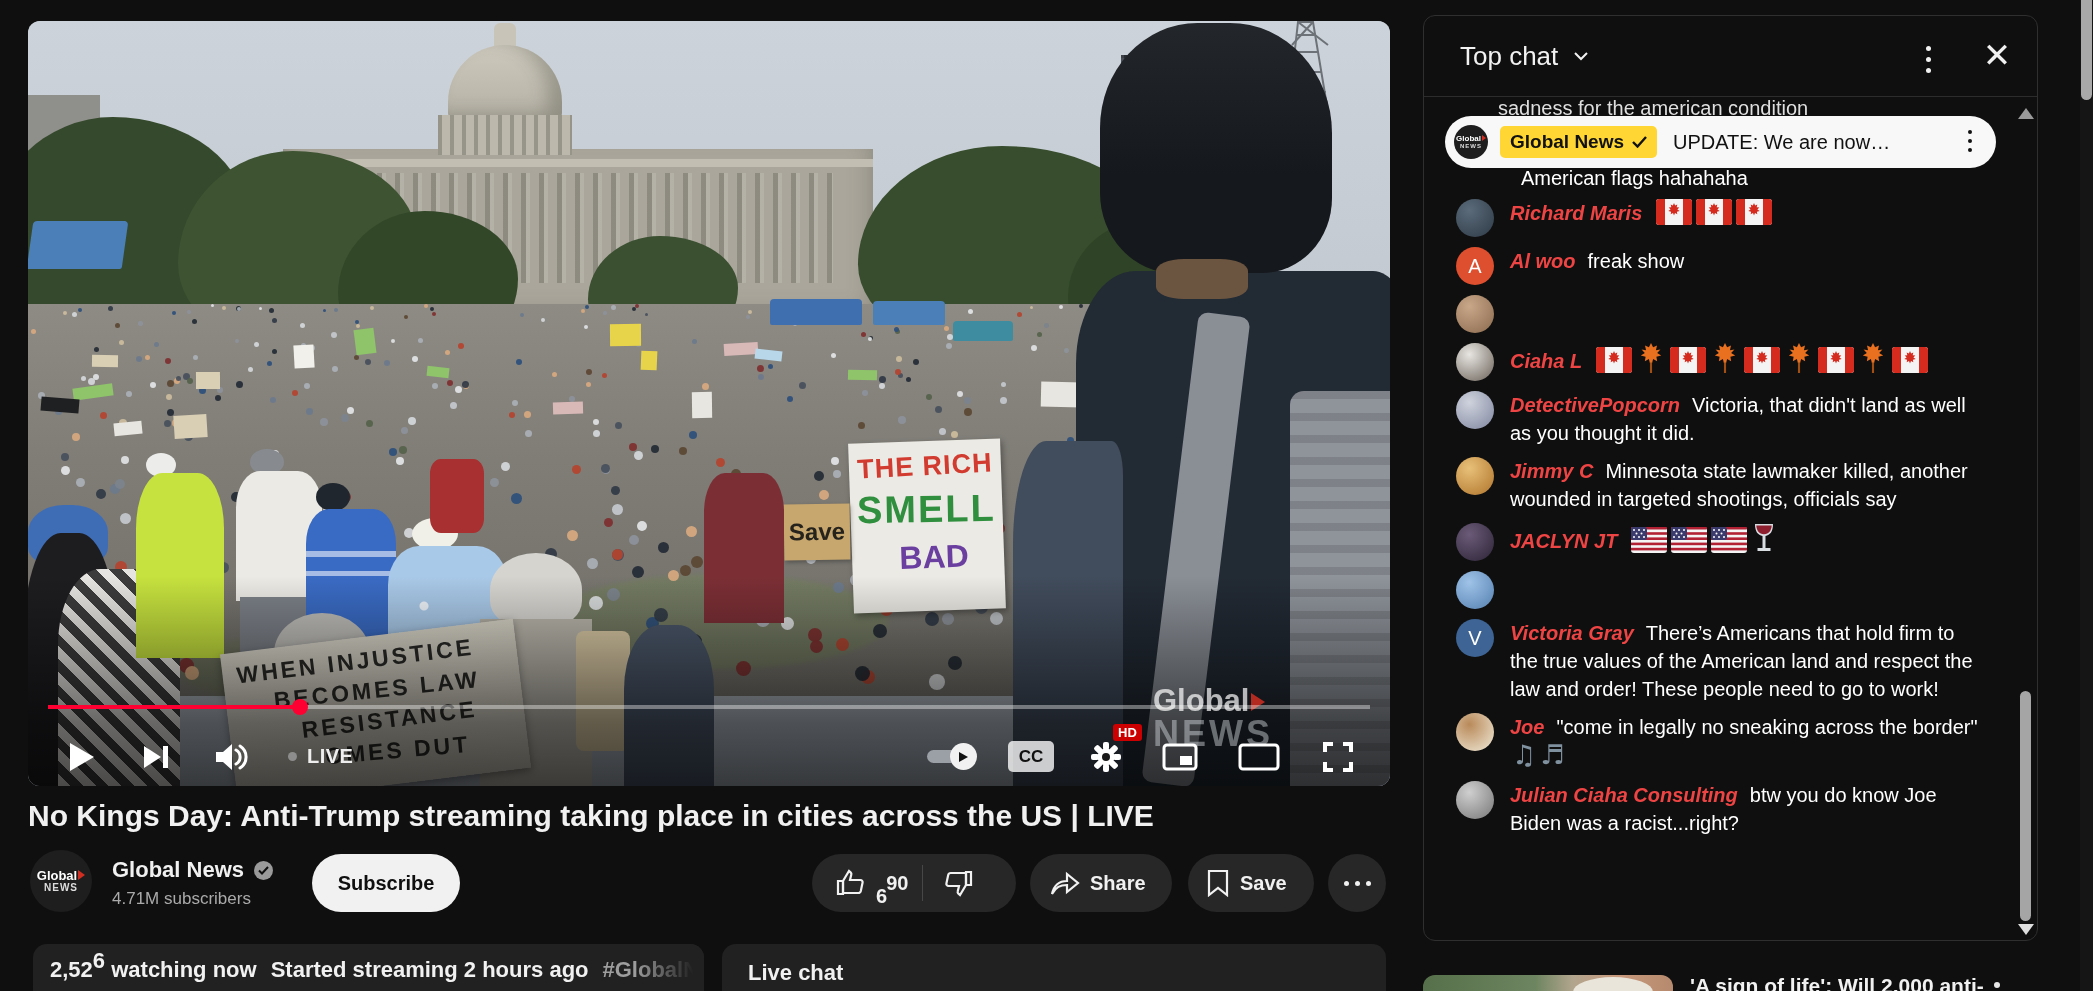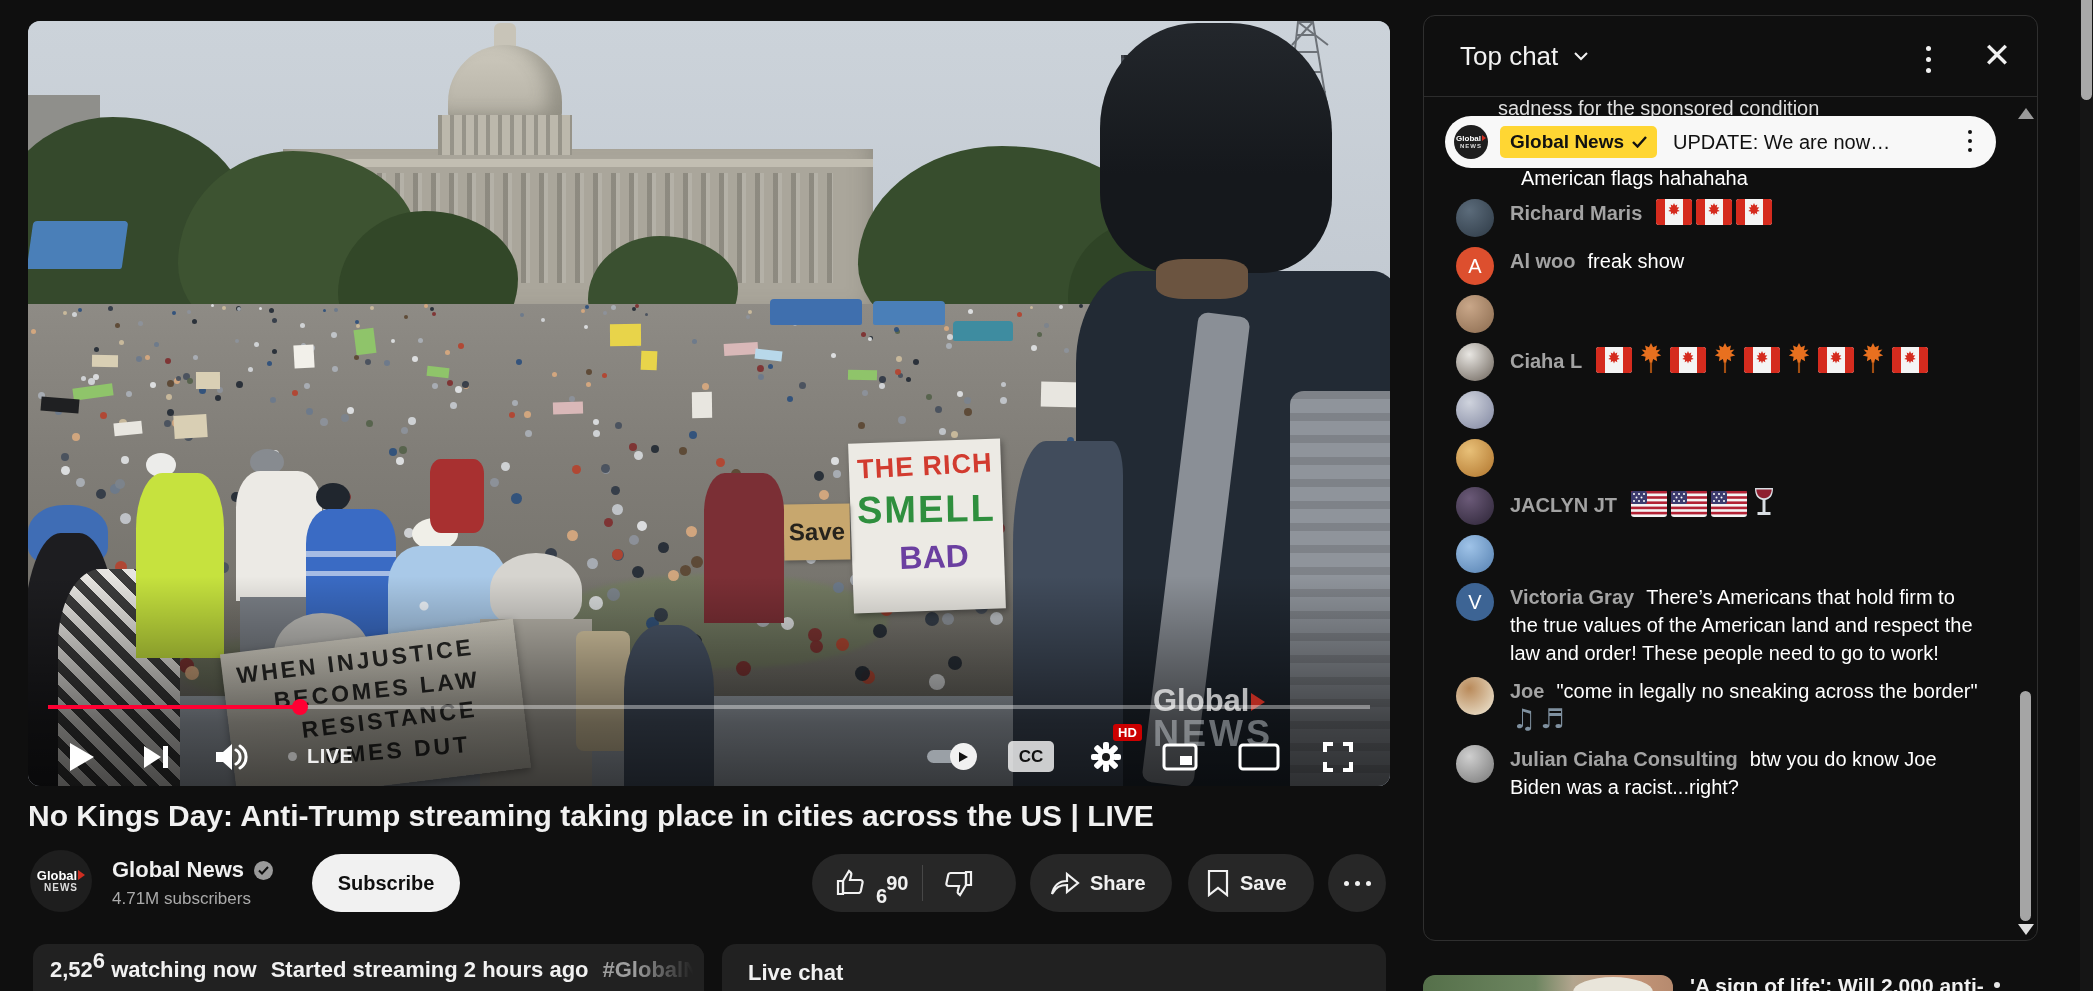--- a/index.html
+++ b/index.html
@@ -98,21 +98,21 @@
   #pin-avatar .brandtxt2{font-size:6px;line-height:7px;}
   #pin-badge{margin-left:12px;background:#ffd633;border-radius:5px;padding:5px 10px;font-size:19px;font-weight:700;color:#111;display:flex;align-items:center;white-space:nowrap;}
   #pin-text{margin-left:16px;font-size:20px;color:#111;white-space:nowrap;overflow:hidden;}
   .pindots{position:absolute;right:24px;top:14px;display:flex;flex-direction:column;gap:5px;}
   .pindots i{background:#111;width:4px;height:4px;}
   #cont-line{position:absolute;left:97px;top:151px;font-size:20px;color:#fff;z-index:2;}
   #chat-list{position:absolute;left:32px;top:95px;right:40px;bottom:2px;overflow:hidden;padding-top:88px;}
   .chat-row{display:flex;align-items:flex-start;margin-bottom:10px;}
   .chat-av{width:38px;height:38px;border-radius:50%;flex-shrink:0;margin-right:16px;display:flex;align-items:center;justify-content:center;color:#fff;font-size:20px;font-weight:500;}
   .chat-body{font-size:20px;line-height:28px;color:#fff;width:470px;}
-  .chat-author{color:#a3a3a3;font-weight:600;margin-right:12px;}
+  .chat-author{color:#ef4444;font-weight:600;margin-right:12px;font-style:italic;}
   .emo{display:inline-block;vertical-align:-5px;margin:0 2px;}
   .note{color:#7f909f;font-size:27px;font-family:"DejaVu Sans",sans-serif;margin:0 2px;}
   
   #chat-scroll-up{position:absolute;left:594px;top:92px;width:0;height:0;border-left:8px solid transparent;border-right:8px solid transparent;border-bottom:11px solid #9a9a9a;cursor:pointer;}
   #chat-scroll-thumb{position:absolute;left:596px;top:675px;width:11px;height:230px;border-radius:6px;background:#a5a5a5;cursor:pointer;}
   #chat-scroll-down{position:absolute;left:594px;top:908px;width:0;height:0;border-left:8px solid transparent;border-right:8px solid transparent;border-top:11px solid #dedede;cursor:pointer;}
   
   #rec-thumb{position:absolute;left:1423px;top:975px;width:250px;height:140px;border-radius:12px;overflow:hidden;background:linear-gradient(90deg,#55704a 0%,#6d8560 45%,#b2a58e 60%,#c8997c 78%,#b68a6e 100%);}
   #rec-thumb .hair{position:absolute;left:150px;top:2px;width:80px;height:30px;background:#e9e5da;border-radius:50%;}
   #rec-title{position:absolute;left:1690px;top:972px;width:300px;font-size:21px;font-weight:700;color:#f1f1f1;line-height:28px;}
@@ -869,21 +869,21 @@
   </div>
   <div id="chat-dots">
       <i></i>
       <i></i>
       <i></i>
     </div>
   <div id="chat-close">
       <span>✕</span>
     </div>
 
-  <div id="clipped-line">sadness for the sponsored condition</div>
+  <div id="clipped-line">sadness for the american condition</div>
 
   <div id="pinned">
     <div id="pin-avatar">
       <div class="brandtxt"><span>Global</span><span class="chev"></span></div>
       <div class="brandtxt2">NEWS</div>
     </div>
     <div id="pin-badge">
       <span>Global News</span>
       <svg width="15" height="12" viewBox="0 0 15 12" style="margin-left:8px;">
           <path d="M1 6 L5.5 10.5 L14 1" stroke="#111" stroke-width="2.4" fill="none"></path>
@@ -962,23 +962,25 @@
             <rect x="9.3" y="13" width="1.4" height="7" fill="#a34e12"></rect>
           </svg><svg class="emo" width="36" height="26" viewBox="0 0 36 26">
             <rect width="36" height="26" rx="3" fill="#f4f4f4"></rect>
             <path d="M0 3 a3 3 0 0 1 3-3 h6 v26 H3 a3 3 0 0 1-3-3Z" fill="#d52b1e"></path>
             <path d="M27 0 h6 a3 3 0 0 1 3 3 v20 a3 3 0 0 1-3 3 h-6Z" fill="#d52b1e"></path>
             <path d="M18 4l1.1 2.5 2.2-1-.6 2.7 2.6.4-1.9 1.9 2.3 1.6-2.8.6.4 2.6-2.3-1.3-1 2.5-1-2.5-2.3 1.3.4-2.6-2.8-.6 2.3-1.6-1.9-1.9 2.6-.4-.6-2.7 2.2 1z" fill="#d52b1e"></path>
           </svg></div>
       </div>
       <div class="chat-row">
         <div class="chat-av" style="background: radial-gradient(circle at 35% 30%, rgb(207, 211, 221), rgb(128, 134, 160));"></div>
+        <div class="chat-body"><span class="chat-author">DetectivePopcorn</span>Victoria, that didn't land as well as you thought it did.</div>
       </div>
       <div class="chat-row">
         <div class="chat-av" style="background: radial-gradient(circle at 35% 30%, rgb(232, 192, 120), rgb(176, 116, 44));"></div>
+        <div class="chat-body"><span class="chat-author">Jimmy C</span>Minnesota state lawmaker killed, another wounded in targeted shootings, officials say</div>
       </div>
       <div class="chat-row">
         <div class="chat-av" style="background: radial-gradient(circle at 35% 30%, rgb(107, 90, 120), rgb(44, 36, 54));"></div>
         <div class="chat-body"><span class="chat-author">JACLYN JT</span><svg class="emo" width="36" height="26" viewBox="0 0 36 26">
             <rect width="36" height="26" rx="3" fill="#f4f4f4"></rect>
             <g fill="#b22234">
               <rect y="0" width="36" height="2.6" rx="1"></rect>
               <rect y="5.2" width="36" height="2.6"></rect>
               <rect y="10.4" width="36" height="2.6"></rect>
               <rect y="15.6" width="36" height="2.6"></rect>

